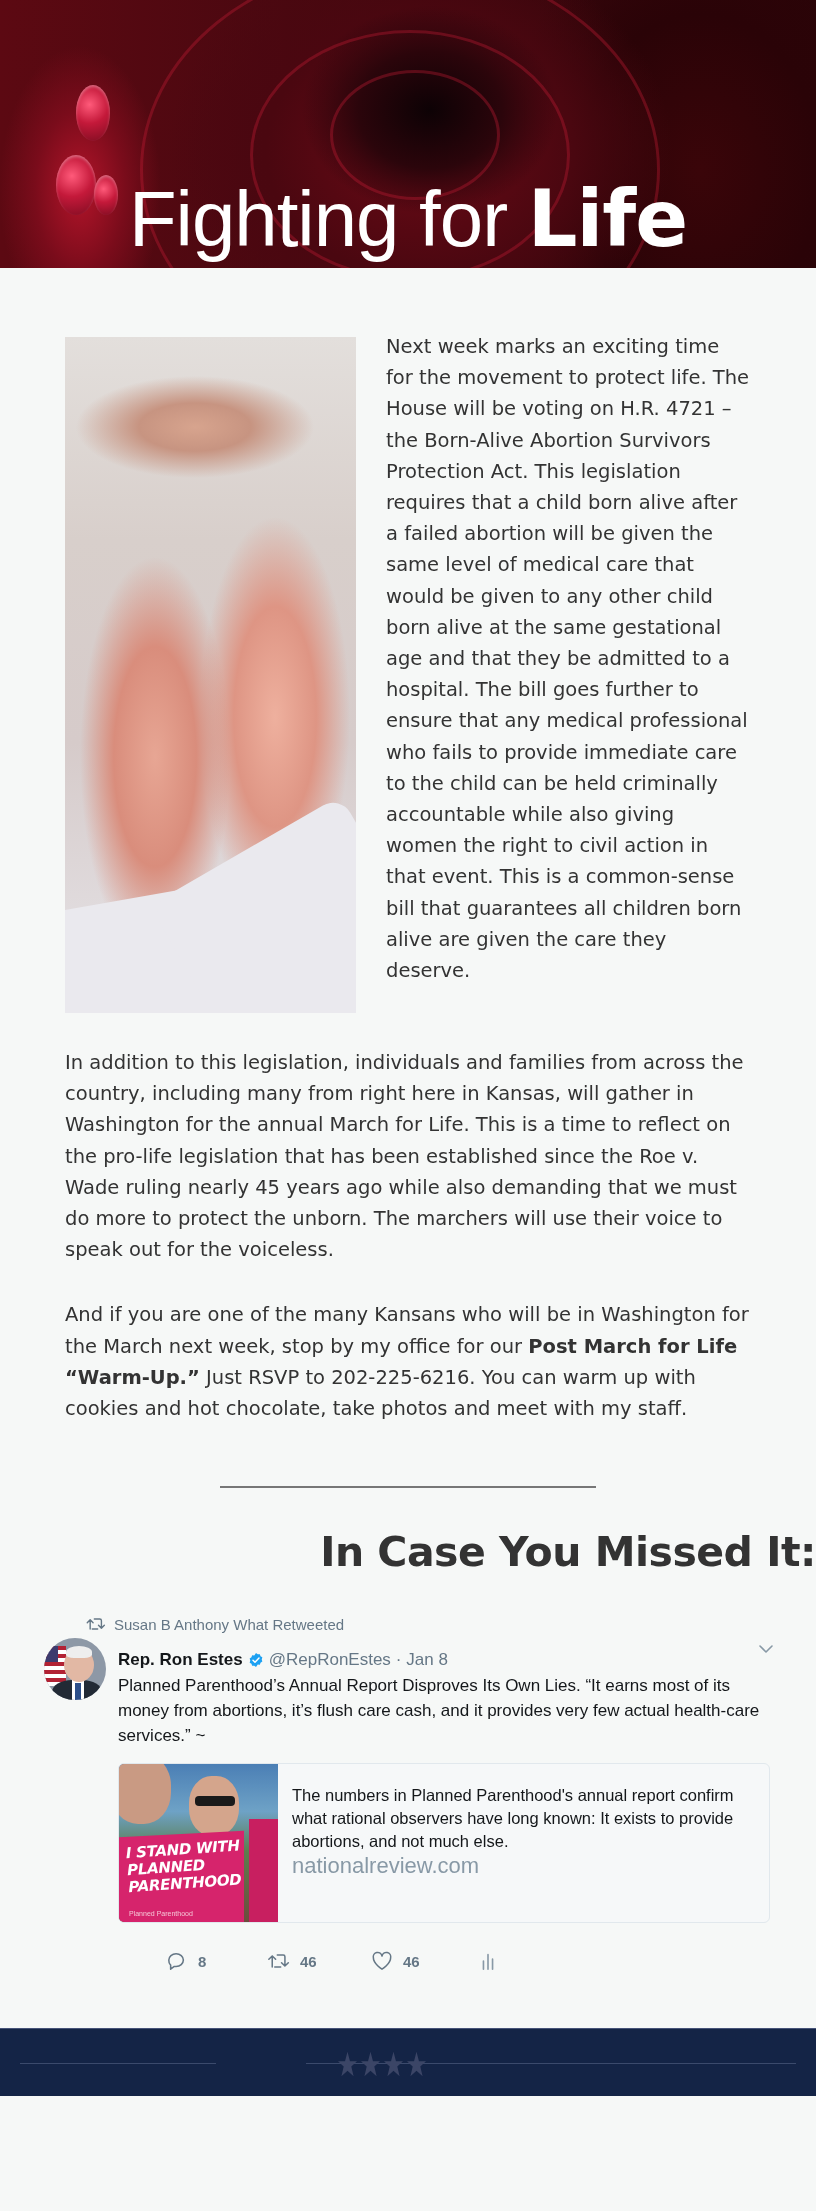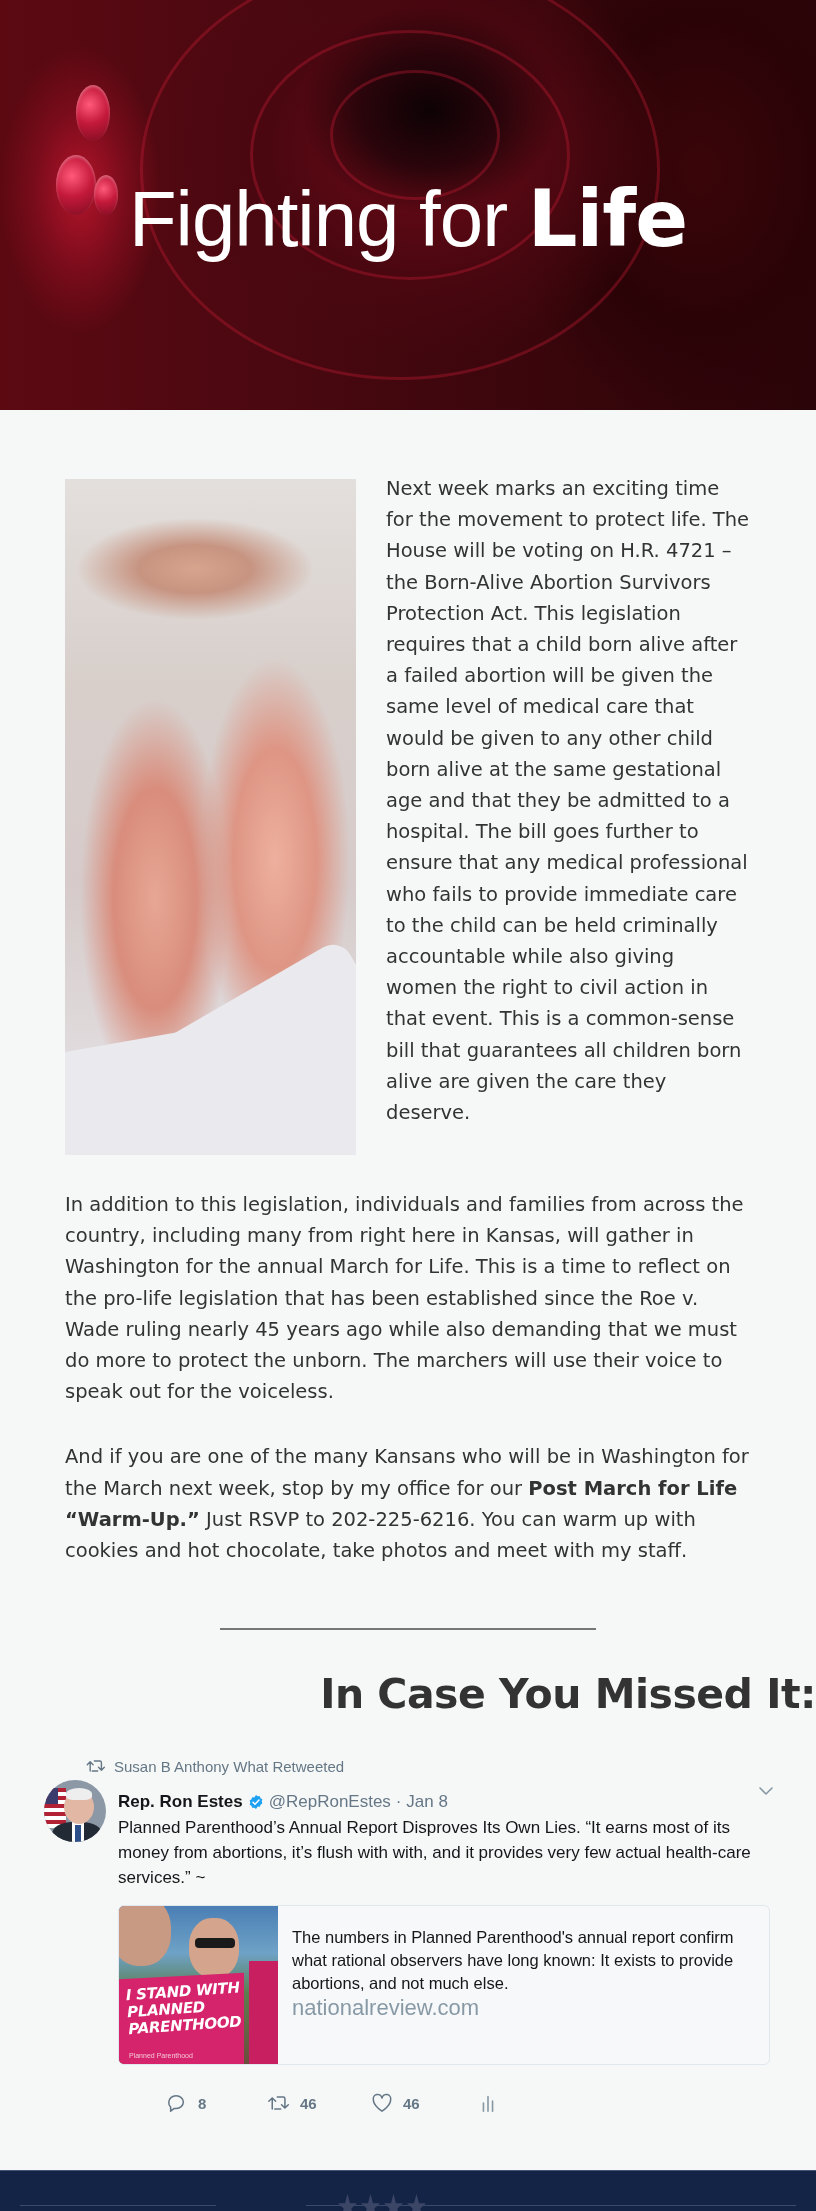--- a/index.html
+++ b/index.html
@@ -1,21 +1,21 @@
 <!DOCTYPE html>
 <html><head>
   <meta charset="utf-8">
   <style>
     * { box-sizing: border-box; margin: 0; padding: 0; }
     html, body { width: 816px; background: #f6f8f7; }
     body { font-family: "DejaVu Sans", sans-serif; color: #333; }
 
     
     .hero {
-      position: relative; width: 816px; height: 410px; overflow: hidden;
+      position: relative; width: 816px; height: 268px; overflow: hidden;
       background:
         radial-gradient(ellipse 160px 130px at 430px 110px, #0d0205 0%, #2b050b 45%, transparent 80%),
         radial-gradient(ellipse 280px 230px at 420px 150px, #6b0a16 0%, #4a0710 55%, transparent 90%),
         radial-gradient(ellipse 90px 160px at 80px 190px, #b3142a 0%, #7a0c1b 50%, transparent 90%),
         radial-gradient(ellipse 200px 260px at 700px 170px, #3a0509 0%, #2a0307 60%, transparent 100%),
         linear-gradient(90deg, #5c0912 0%, #4a0810 35%, #3a060c 65%, #2a0408 100%);
     }
     .hero .petal { position: absolute; border-radius: 50%; border: 3px solid rgba(200,30,55,.35); }
     .hero .drop { position: absolute; border-radius: 50%;
       background: radial-gradient(circle at 40% 35%, #ff5a7a 0%, #c4193a 45%, #7d0c20 100%);
@@ -165,21 +165,21 @@
     <div class="tweet-main">
       <div class="tweet-header">
         <span class="tweet-name">Rep. Ron Estes</span>
         <svg class="verified" viewBox="0 0 24 24">
           <path d="M12 1.5l2.6 1.9 3.2-.2 1 3 2.7 1.8-.9 3.1.9 3.1-2.7 1.8-1 3-3.2-.2L12 22.5l-2.6-1.9-3.2.2-1-3-2.7-1.8.9-3.1-.9-3.1 2.7-1.8 1-3 3.2.2z" fill="#1da1f2"></path>
           <path d="M7.5 12.3l3 3 6-6.3" fill="none" stroke="#fff" stroke-width="2.2" stroke-linecap="round" stroke-linejoin="round"></path>
         </svg>
         <span class="tweet-handle">@RepRonEstes</span>
         <span class="tweet-date">· Jan 8</span>
       </div>
-      <p class="tweet-text">Planned Parenthood’s Annual Report Disproves Its Own Lies. “It earns most of its money from abortions, it’s flush with with, and it provides very few actual health-care services.” ~</p>
+      <p class="tweet-text">Planned Parenthood’s Annual Report Disproves Its Own Lies. “It earns most of its money from abortions, it’s flush care cash, and it provides very few actual health-care services.” ~</p>
 
       <div class="card">
         <div class="card-img">
           <div class="face1"></div>
           <div class="face2"></div>
           <div class="glasses"></div>
           <div class="sign2"></div>
           <div class="sign"></div>
           <div class="sign-text">I STAND WITH PLANNED PARENTHOOD</div>
           <div class="sign-small">Planned Parenthood</div>

